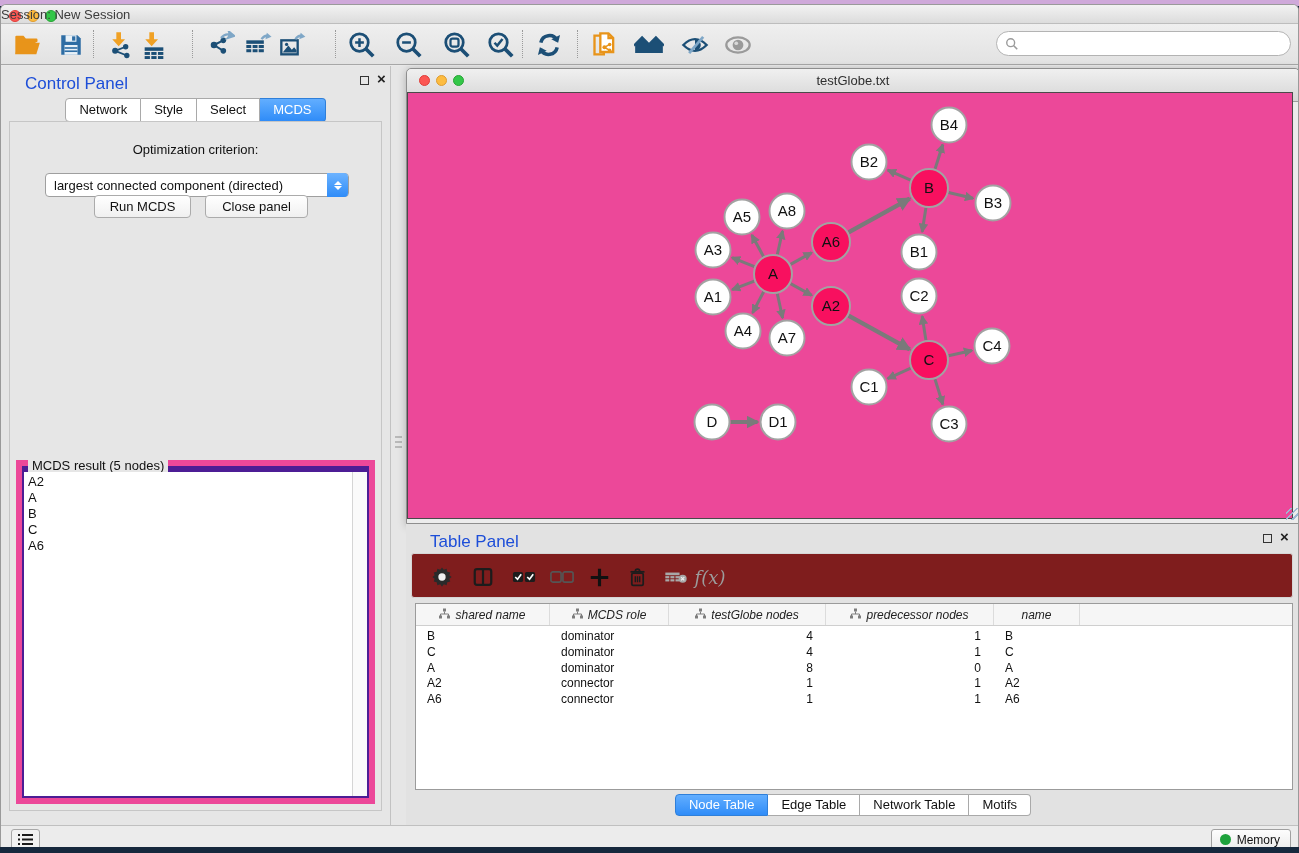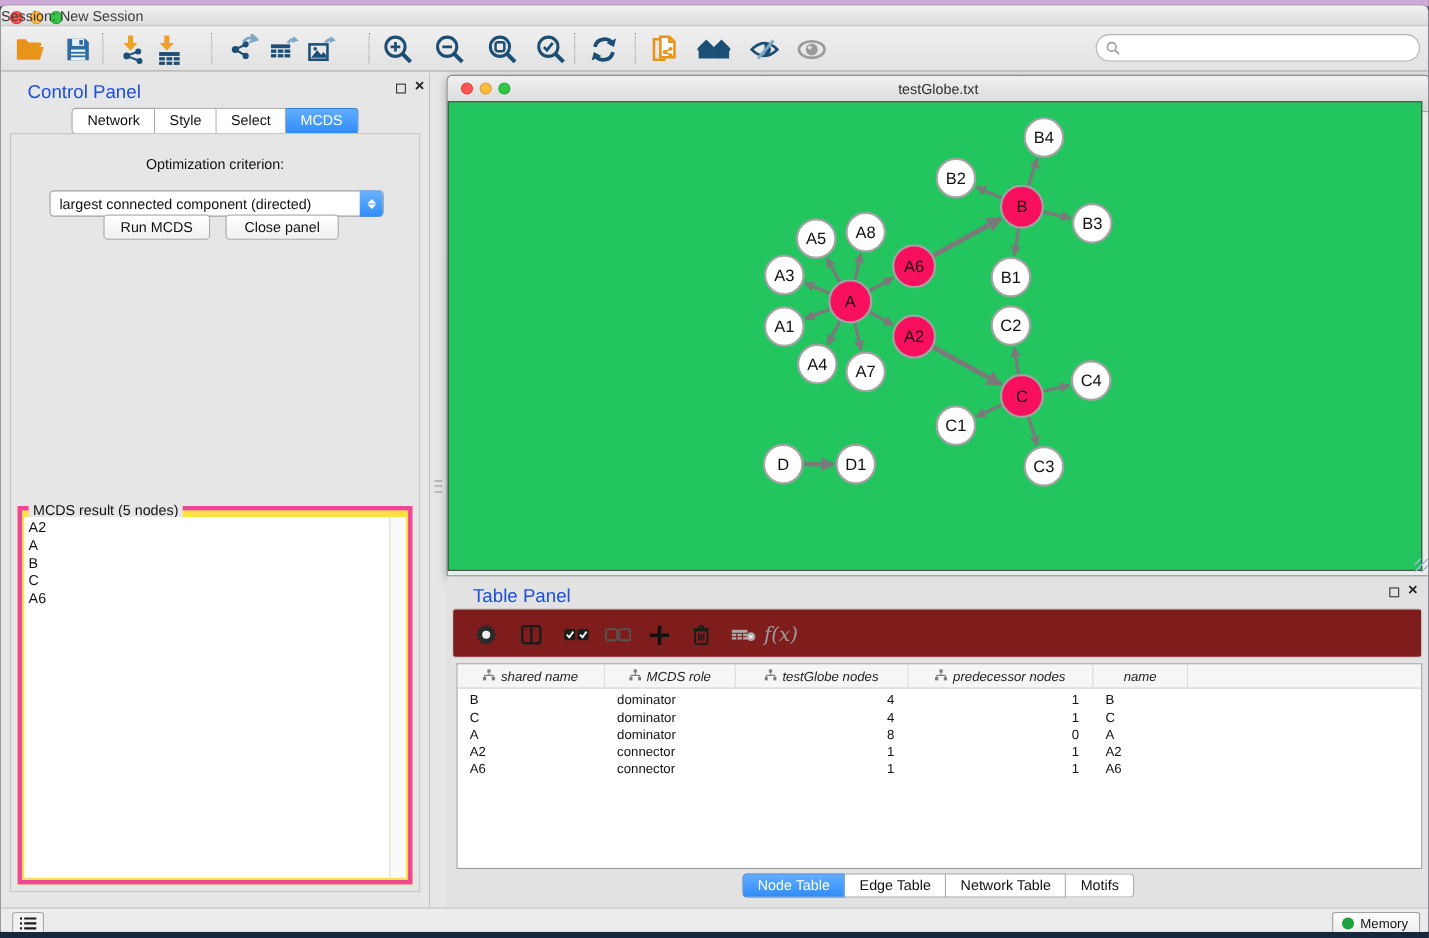--- a/index.html
+++ b/index.html
@@ -55,39 +55,39 @@
   .cp-select .stepper { position:absolute; right:0; top:-1px; width:21px; height:24px; border-radius:0 4px 4px 0;
                background:linear-gradient(#6cb3ff,#2f8cf8); display:flex; flex-direction:column;
                align-items:center; justify-content:center; gap:1px; }
   .chev { width:0; height:0; border-left:4px solid transparent; border-right:4px solid transparent; }
   .chev.up { border-bottom:4px solid #fff; }
   .chev.dn { border-top:4px solid #fff; }
   .cp-btn { position:absolute; top:73px; height:23px; background:linear-gradient(#ffffff,#f0f0f0);
             border:1px solid #ababab; border-radius:4px; font-size:13px; color:#111;
             display:flex; align-items:center; justify-content:center; }
 
-  .result-group { position:absolute; left:6px; right:6px; top:338px; bottom:6px; border:4px solid #ec4899; background:#fde047; }
+  .result-group { position:absolute; left:6px; right:6px; top:338px; bottom:6px; border:6px solid #ec4899; background:#4c1d95; }
   .result-legend { position:absolute; top:-8px; left:6px; background:#e6e6e6; padding:0 4px; font-size:13px; color:#111; }
   .result-list { position:absolute; left:2px; top:6px; right:16px; bottom:2px; background:#fff; border-right:1px solid #d5d5d5;
                  font-size:13px; color:#111; padding:2px 0 0 4px; }
   .result-list .ritem { line-height:16px; }
   .result-scroll { position:absolute; top:6px; right:2px; bottom:2px; width:14px; background:#fafafa; }
 
   
   .rightcol { position:absolute; left:405px; top:0; width:894px; height:759px; }
 
   .netwin { position:absolute; left:0; top:2px; width:894px; height:456px; background:#ececec;
             border:1px solid #8e8e8e; border-radius:5px 5px 0 0; box-shadow:0 2px 8px rgba(0,0,0,.25); }
   .nw-titlebar { position:relative; height:33px; background:linear-gradient(#f0f0f0,#d6d6d6); border-bottom:1px solid #9c9c9c; border-radius:5px 5px 0 0; }
   .nw-titlebar .title { position:absolute; left:0; right:0; top:4px; text-align:center; font-size:13px; color:#2f2f2f; }
   .nw-tl { position:absolute; top:6px; width:11px; height:11px; border-radius:50%; }
   .nw-tl.r { left:12px; background:#fc5753; border:1px solid #df3e3a; }
   .nw-tl.y { left:29px; background:#fdbc40; border:1px solid #de9c30; }
   .nw-tl.g { left:46px; background:#33c748; border:1px solid #27a436; }
-  .canvas { position:absolute; left:0px; top:23px; width:886px; height:427px; background:#22c55e; border:1px solid #4a4a4a; }
+  .canvas { position:absolute; left:0px; top:23px; width:886px; height:427px; background:#ec4899; border:1px solid #4a4a4a; }
   .nw-grip { position:absolute; right:1px; bottom:3px; width:12px; height:12px;
              background:repeating-linear-gradient(135deg, transparent 0 3px, #9db8d4 3px 4.5px); }
 
   
   .tpanel { position:absolute; left:0; top:458px; width:894px; height:301px; background:#e2e2e2; }
   .tp-toolbar { position:absolute; left:5px; right:7px; top:29px; height:45px; background:#7f1d1d; border:1px solid #d6d6d6; border-radius:3px; }
   .tpbtn { position:absolute; top:8px; width:30px; height:30px; display:flex; align-items:center; justify-content:center; }
   .fx-label { font-size:18px; font-style:italic; font-family:"DejaVu Serif", serif; color:#9c9c9c; }
 
   .dtable { position:absolute; left:9px; right:7px; top:79px; height:187px; background:#fff; border:1px solid #9b9b9b; overflow:hidden; }

